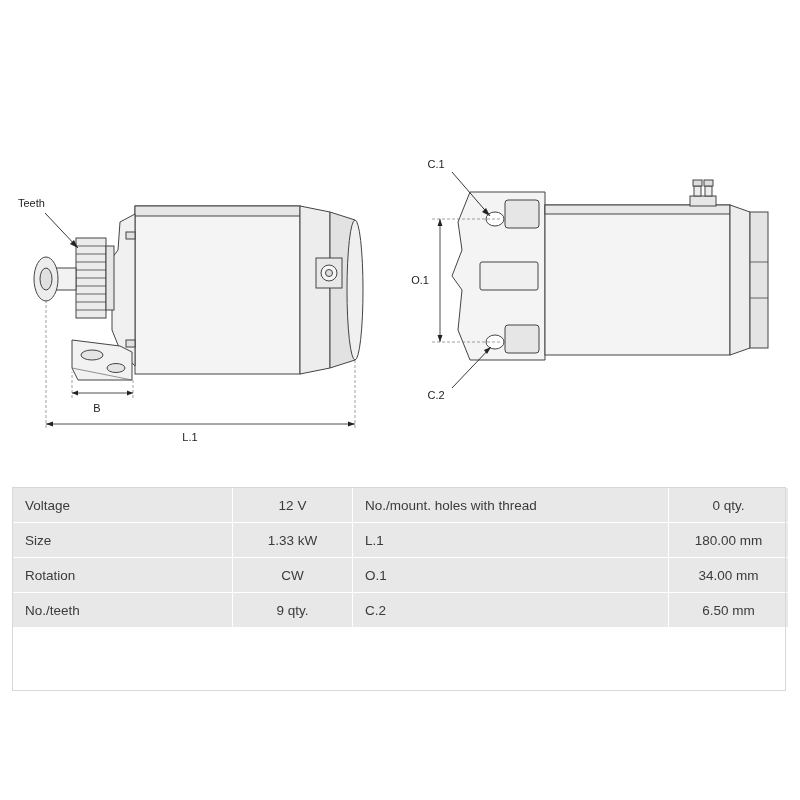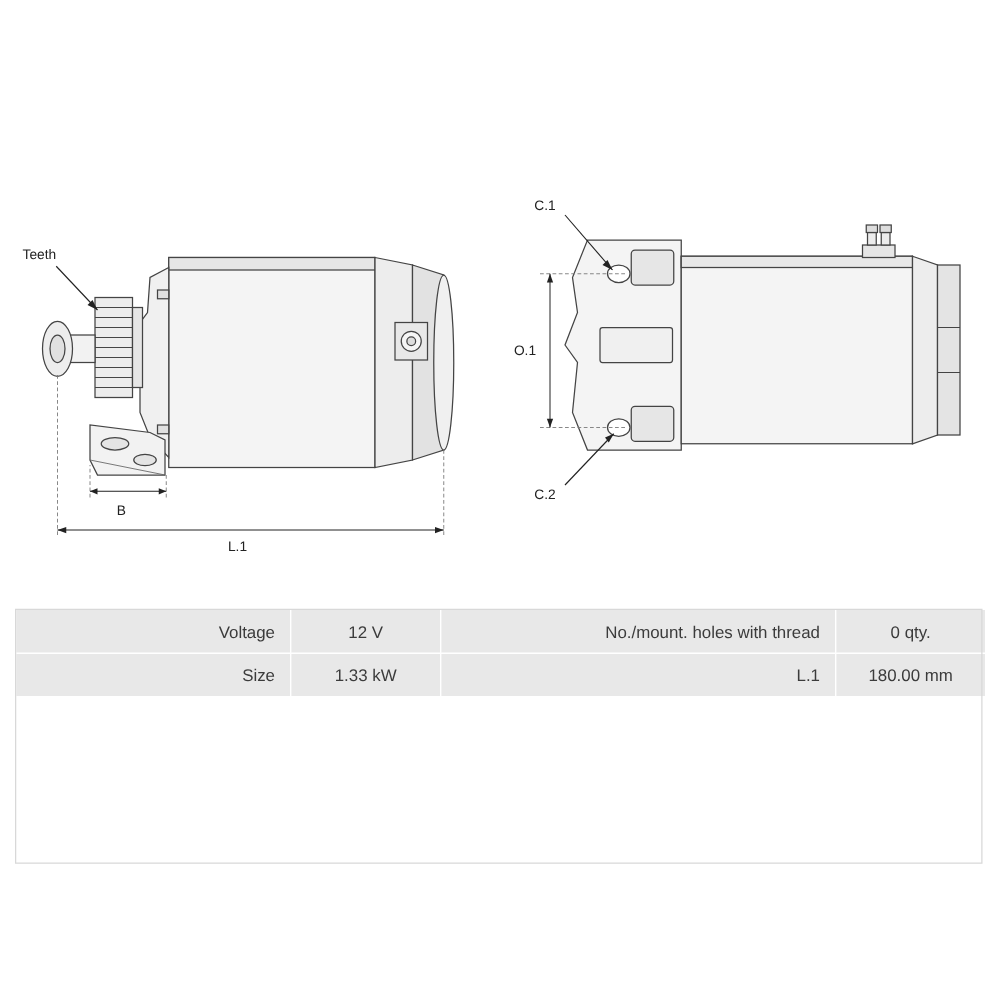--- a/index.html
+++ b/index.html
@@ -46,21 +46,20 @@
   table.spec td {
     border: 1px solid #ffffff;
     height: 34px;
     padding: 0 12px;
     background: #e8e8e8;
     color: #3b3b3b;
     white-space: nowrap;
     overflow: hidden;
   }
   td.label {
-    text-align: right;
     background: #e3e3e3;
     color: #4a4a4a;
   }
   td.value {
     text-align: center;
     background: #ededed;
     color: #3b3b3b;
   }
   td.empty {
     background: #ffffff;
@@ -233,18 +232,30 @@
           <td class="value">12 V</td>
           <td class="label">No./mount. holes with thread</td>
           <td class="value">0 qty.</td>
         </tr>
         <tr>
           <td class="label">Size</td>
           <td class="value">1.33 kW</td>
           <td class="label">L.1</td>
           <td class="value">180.00 mm</td>
         </tr>
+        <tr>
+          <td class="label">Rotation</td>
+          <td class="value">CW</td>
+          <td class="label">O.1</td>
+          <td class="value">34.00 mm</td>
+        </tr>
+        <tr>
+          <td class="label">No./teeth</td>
+          <td class="value">9 qty.</td>
+          <td class="label">C.2</td>
+          <td class="value">6.50 mm</td>
+        </tr>
       </tbody>
     </table>
   </div>
   <div class="outer-border"></div>
 
 </div>
 
 </body></html>

